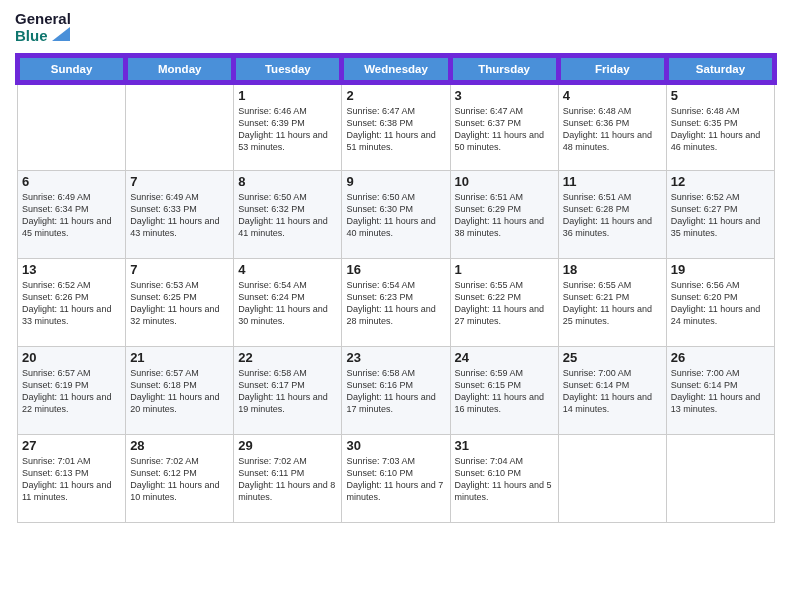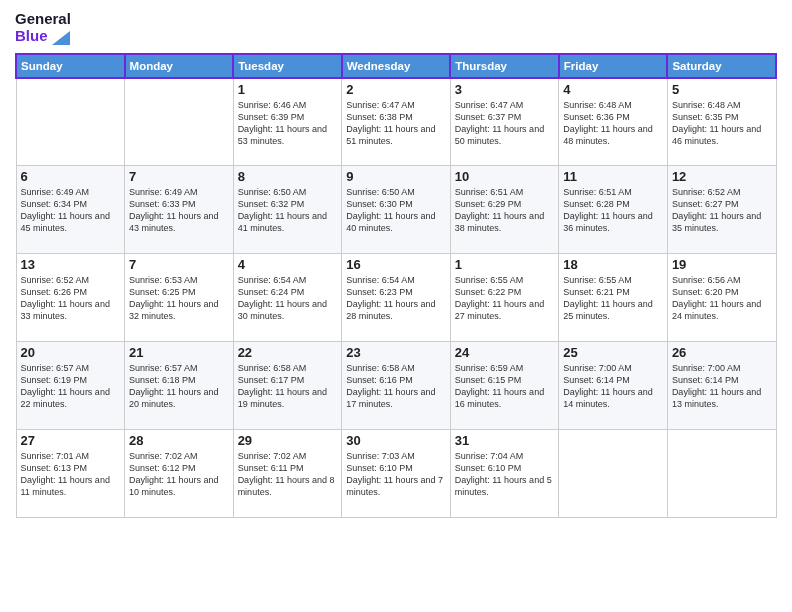--- a/index.html
+++ b/index.html
@@ -47,22 +47,22 @@
       border-collapse: collapse;
       width: 100%;
       table-layout: fixed;
     }
     .calendar thead th {
       background: #4a90d9;
       color: #fff;
       font-size: 11.5px;
       font-weight: bold;
       padding: 5px 4px;
-      text-align: left;
-      border: 2px solid #6d28d9;
+      text-align: center;
+      border: 5px solid #6d28d9;
     }
     .calendar tbody td {
       border: 1px solid #ccc;
       vertical-align: top;
       padding: 3px 4px;
       font-size: 9.5px;
       color: #333;
       height: 88px;
       background: #fff;
     }
@@ -84,21 +84,21 @@
     .empty { background: #fff !important; }
   </style>
 </head>
 <body>
 
 <div class="page">
   <div class="header">
     <div class="logo">
     <div style="display:flex;flex-direction:column;line-height:1.15;">
       <span style="font-size:15px;font-weight:bold;color:#1a1a2e;">General</span>
-      <span style="font-size:15px;font-weight:bold;color:#6d28d9;display:flex;align-items:flex-end;gap:4px;">Blue
+      <span style="font-size:15px;font-weight:bold;color:#0f766e;display:flex;align-items:flex-start;gap:4px;">Blue
         <svg width="18" height="14" viewBox="0 0 18 14">
           <polygon points="0,14 18,14 18,0" fill="#4a90d9"></polygon>
         </svg>
       </span>
     </div>
   </div>
 
     <div class="title-block">
       <div class="month-title"></div>
       <div class="location"></div>

